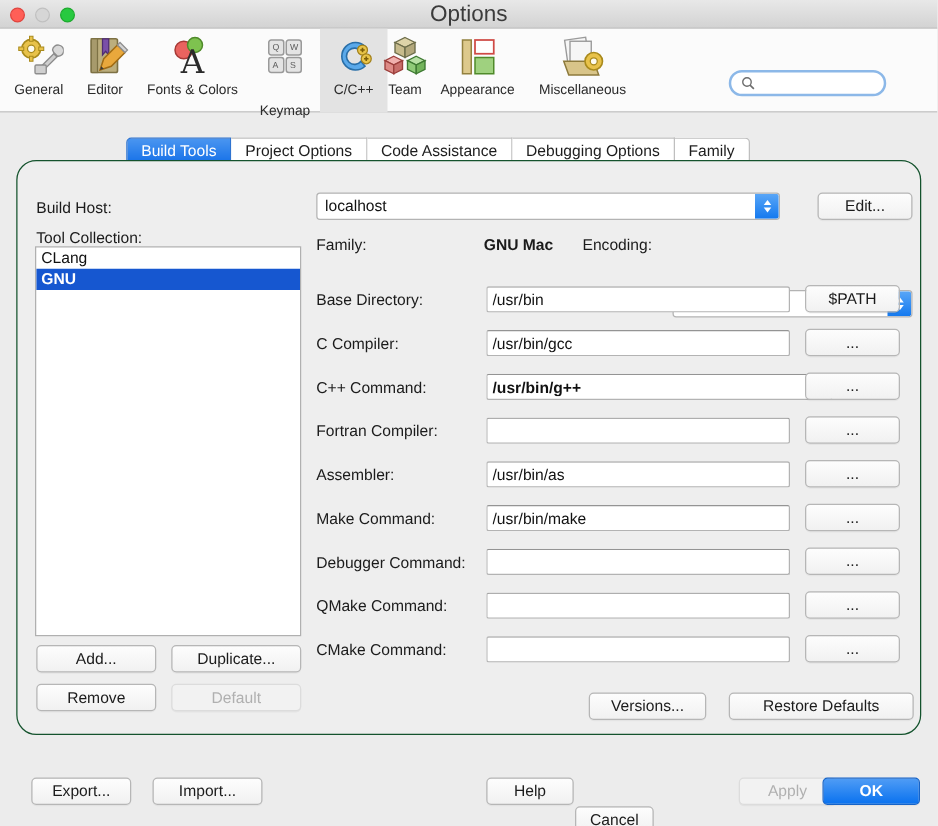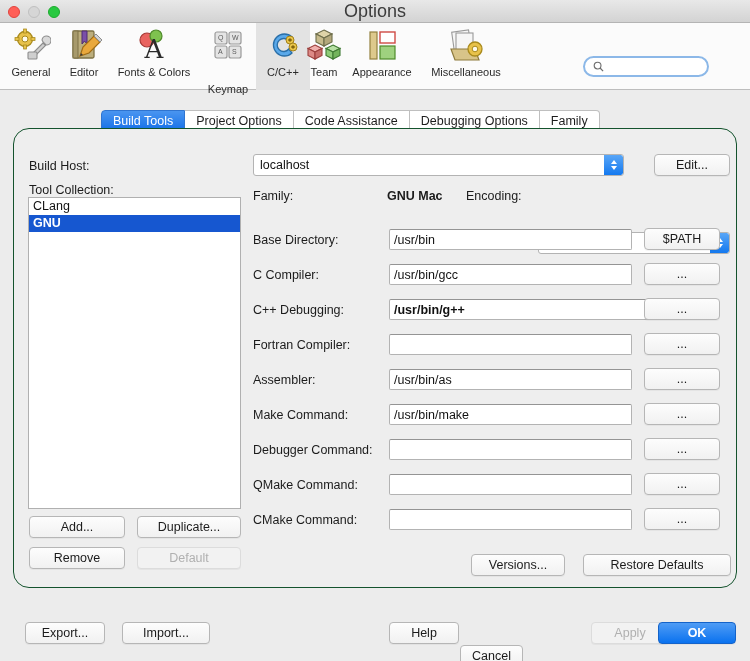--- a/index.html
+++ b/index.html
@@ -351,21 +351,21 @@
     </span>
   </div>
 
   <div id="form-rows">
       <div class="lbl" style="left: 239px; top: 104px;">Base Directory:</div>
       <input type="text" class="tfield" value="/usr/bin" style="left: 375px; top: 100px; width: 243px;">
       <div class="btn" style="left: 630px; top: 99px; width: 76px;">$PATH</div>
       <div class="lbl" style="left: 239px; top: 139px;">C Compiler:</div>
       <input type="text" class="tfield" value="/usr/bin/gcc" style="left: 375px; top: 135px; width: 243px;">
       <div class="btn" style="left: 630px; top: 134px; width: 76px;">...</div>
-      <div class="lbl" style="left: 239px; top: 174px;">C++ Debugging:</div>
+      <div class="lbl" style="left: 239px; top: 174px;">C++ Command:</div>
       <input type="text" class="tfield" value="/usr/bin/g++" style="left: 375px; top: 170px; width: 277px; font-weight: bold;">
       <div class="btn" style="left: 630px; top: 169px; width: 76px;">...</div>
       <div class="lbl" style="left: 239px; top: 209px;">Fortran Compiler:</div>
       <input type="text" class="tfield" style="left: 375px; top: 205px; width: 243px;">
       <div class="btn" style="left: 630px; top: 204px; width: 76px;">...</div>
       <div class="lbl" style="left: 239px; top: 244px;">Assembler:</div>
       <input type="text" class="tfield" value="/usr/bin/as" style="left: 375px; top: 240px; width: 243px;">
       <div class="btn" style="left: 630px; top: 239px; width: 76px;">...</div>
       <div class="lbl" style="left: 239px; top: 279px;">Make Command:</div>
       <input type="text" class="tfield" value="/usr/bin/make" style="left: 375px; top: 275px; width: 243px;">

